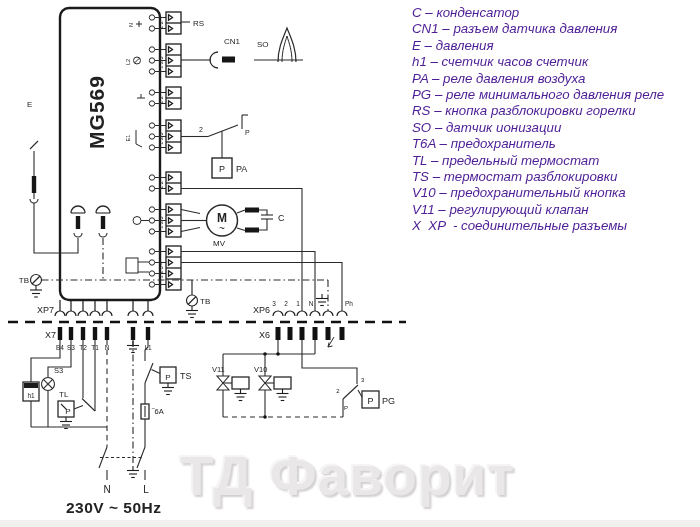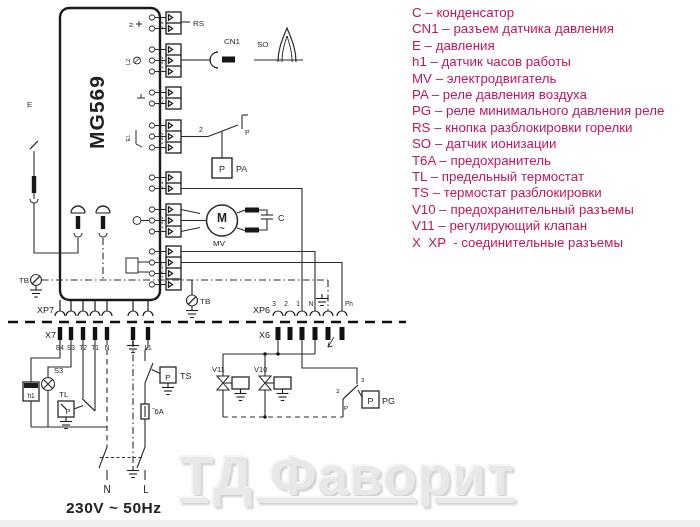--- a/index.html
+++ b/index.html
@@ -1,25 +1,25 @@
 <!DOCTYPE html>
 <html><head>
 <meta charset="utf-8">
 <style>
   html,body{margin:0;padding:0;background:#fff;}
   .page{position:relative;width:700px;height:527px;background:#ffffff;overflow:hidden;
         font-family:"Liberation Sans",sans-serif;}
   svg{position:absolute;left:0;top:0;}
   svg text{fill:#222;font-family:"Liberation Sans",sans-serif;}
   .legend{position:absolute;left:412px;top:5px;width:264px;font-size:13.3px;
-          line-height:16.4px;color:#be185d;}
+          line-height:16.4px;color:#4c1d95;font-style:italic;}
   .legend-item{white-space:pre-wrap;}
   .watermark{position:absolute;left:180px;top:444px;font-size:55px;font-weight:bold;
              letter-spacing:1px;color:#e9e7e7;white-space:nowrap;
-             text-shadow:-2px -2px 0 #f6f5f5, 2px 2px 2px #d2cfcf;text-decoration:underline;}
+             text-shadow:-2px -2px 0 #f6f5f5, 2px 2px 2px #d2cfcf;}
   .bottom-strip{position:absolute;left:0;top:520px;width:700px;height:7px;background:#f2f0ef;}
 </style>
 </head>
 <body>
 
 <div class="page">
 
 <svg width="410" height="527" viewBox="0 0 410 527">
   <defs>
     <g id="earth" stroke="#1c1c1c" stroke-width="1.1">
@@ -407,29 +407,28 @@
     <text x="344" y="410" font-size="6" stroke="none" fill="#222">P</text>
     <text x="370.5" y="403.5" font-size="9" text-anchor="middle" stroke="none" fill="#222">P</text>
     <text x="382" y="403.5" font-size="9" stroke="none" fill="#222">PG</text>
   </g>
 </svg>
 
   <div class="legend">
     <div class="legend-item">C – конденсатор</div>
     <div class="legend-item">CN1 – разъем датчика давления</div>
     <div class="legend-item">E – давления</div>
-    <div class="legend-item">h1 – датчик часов работы</div>
-    <div class="legend-item">MV – электродвигатель</div>
+    <div class="legend-item">h1 – счетчик часов счетчик</div>
     <div class="legend-item">PA – реле давления воздуха</div>
     <div class="legend-item">PG – реле минимального давления реле</div>
     <div class="legend-item">RS – кнопка разблокировки горелки</div>
     <div class="legend-item">SO – датчик ионизации</div>
     <div class="legend-item">T6A – предохранитель</div>
     <div class="legend-item">TL – предельный термостат</div>
     <div class="legend-item">TS – термостат разблокировки</div>
-    <div class="legend-item">V10 – предохранительный разъемы</div>
+    <div class="legend-item">V10 – предохранительный кнопка</div>
     <div class="legend-item">V11 – регулирующий клапан</div>
     <div class="legend-item">X  XP  - соединительные разъемы</div>
   </div>
 
   <div class="watermark">ТД Фаворит</div>
   <div class="bottom-strip"></div>
 </div>
 
 </body></html>

